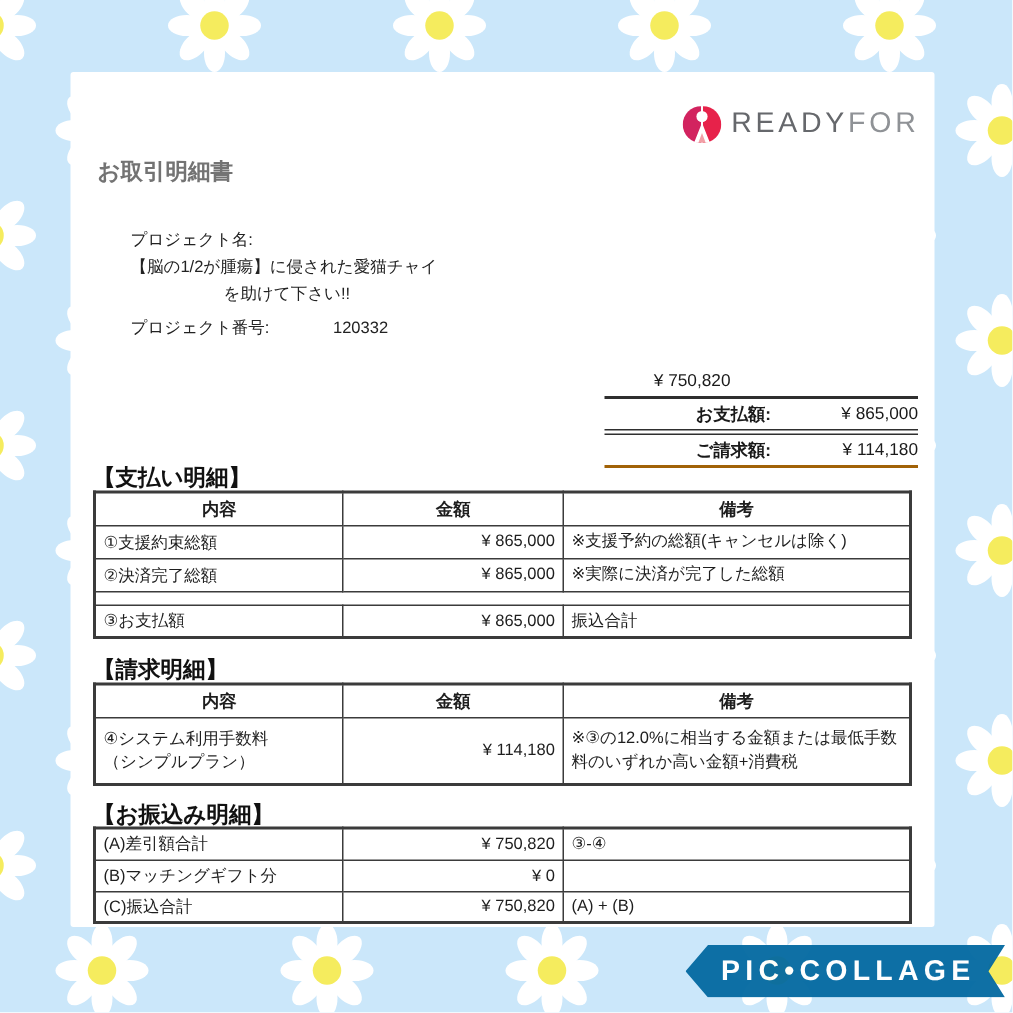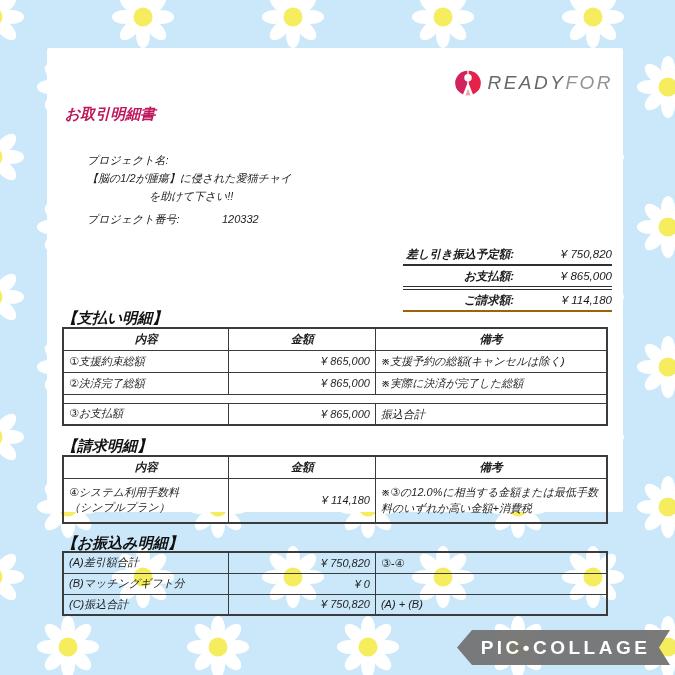--- a/index.html
+++ b/index.html
@@ -1,28 +1,28 @@
 <!DOCTYPE html>
 <html><head>
 <meta charset="utf-8">
 <style>
   html,body{margin:0;padding:0;}
   body{font-family:"Liberation Sans","DejaVu Sans",sans-serif;}
   .stage{position:relative;width:675px;height:675px;overflow:hidden;background:#cbe7fa;}
   #flowers{position:absolute;inset:0;z-index:0;}
   .daisy{position:absolute;}
 
-  .card{position:absolute;left:47px;top:48px;width:576px;height:464px;background:#ffffff;z-index:1;border-radius:2px;color:#1e1e1e;font-style:italic;}
+  .card{position:absolute;left:47px;top:48px;width:576px;height:570px;background:#ffffff;z-index:1;border-radius:2px;color:#1e1e1e;}
 
   .logo-row{position:absolute;right:10px;top:22px;display:flex;align-items:center;gap:6px;}
   .brand{font-size:19px;letter-spacing:2.5px;font-weight:500;}
   .brand .b1{color:#66686c;}
   .brand .b2{color:#8f9296;}
 
-  .doc-title{position:absolute;left:18px;top:57px;font-size:15px;font-weight:bold;color:#be185d;}
+  .doc-title{position:absolute;left:18px;top:57px;font-size:15px;font-weight:bold;color:#737373;}
 
   .proj-block{position:absolute;left:18px;top:103px;font-size:11px;line-height:18px;color:#222;margin-left:22px;}
   .proj-line2{padding-left:62px;}
   .proj-num-row{margin-top:5px;}
   .proj-num-label{display:inline-block;width:135px;}
 
   .issuer-block{position:absolute;right:11px;top:92px;text-align:right;font-size:11px;line-height:18px;color:#222;}
   .issuer-company{font-size:12px;font-weight:bold;margin-bottom:1px;}
 
   .summary{position:absolute;left:356px;top:196px;width:209px;font-size:11.5px;color:#1a1a1a;}
@@ -630,21 +630,20 @@
       <div>【脳の1/2が腫瘍】に侵された愛猫チャイ</div>
       <div class="proj-line2">を助けて下さい!!</div>
       <div class="proj-num-row">
         <span class="proj-num-label">プロジェクト番号:</span><span>120332</span>
       </div>
     </div>
 
 
     <div class="summary">
       <div class="sum-row r1">
-        <span class="lbl">差し引き振込予定額:</span>
         <span class="val">¥ 750,820</span>
       </div>
       <div class="sum-row r2">
         <span class="lbl">お支払額:</span>
         <span class="val">¥ 865,000</span>
       </div>
       <div class="sum-row r3">
         <span class="lbl">ご請求額:</span>
         <span class="val">¥ 114,180</span>
       </div>
@@ -728,16 +727,16 @@
       </tr>
       <tr class="h21">
         <td>(C)振込合計</td>
         <td class="amt">¥ 750,820</td>
         <td class="note">(A) + (B)</td>
       </tr>
     </tbody>
       </table>
   </div>
 
-  <div class="banner" style="background: #737373;">
+  <div class="banner" style="background: #0369a1;">
     <span>PIC•COLLAGE</span>
   </div>
 </div>
 
 </body></html>

